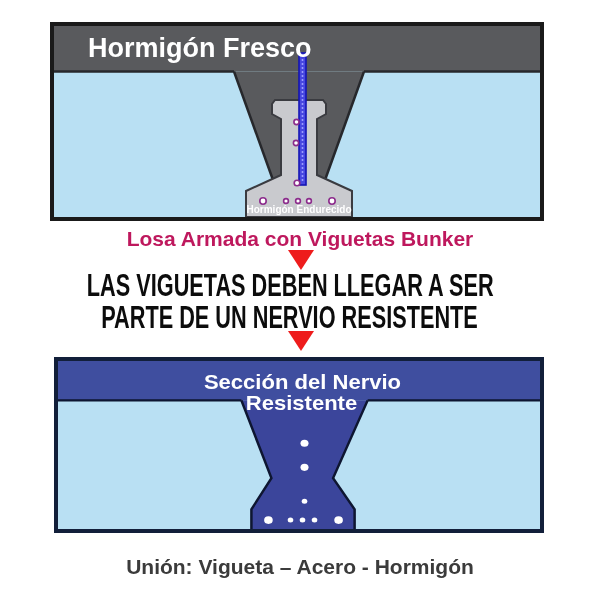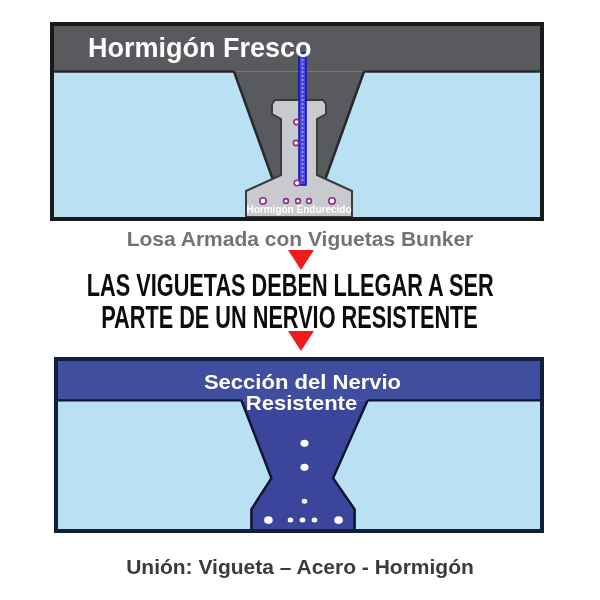--- a/index.html
+++ b/index.html
@@ -8,21 +8,21 @@
     font-family:"Liberation Sans", sans-serif;overflow:hidden;
   }
   .diagram{position:absolute;box-sizing:border-box;}
   .diagram svg{display:block;width:100%;height:100%;}
   .diagram-top{left:50px;top:22px;width:494px;height:199px;border:4px solid #1a1a1a;}
   .diagram-bottom{left:54px;top:357px;width:490px;height:176px;border:4px solid #121f3a;}
   .caption{
     position:absolute;left:0;width:600px;text-align:center;
     font-weight:bold;font-size:21px;letter-spacing:0px;
   }
-  .caption-top{top:227px;color:#737373;}
+  .caption-top{top:227px;color:#be185d;}
   .caption-bottom{top:555px;color:#3b3b3b;text-align:center;}
   .arrow{position:absolute;left:288px;width:26px;height:20px;}
   .arrow-1{top:250px;}
   .arrow-2{top:331px;}
   .headline{
     position:absolute;left:0;top:270px;width:579px;text-align:center;
     color:#0c0c0c;font-weight:bold;font-size:31px;line-height:32px;
   }
   .headline .line{display:block;transform:scaleX(0.70);transform-origin:50% 50%;white-space:nowrap;}
   svg text{font-family:"Liberation Sans", sans-serif;}

